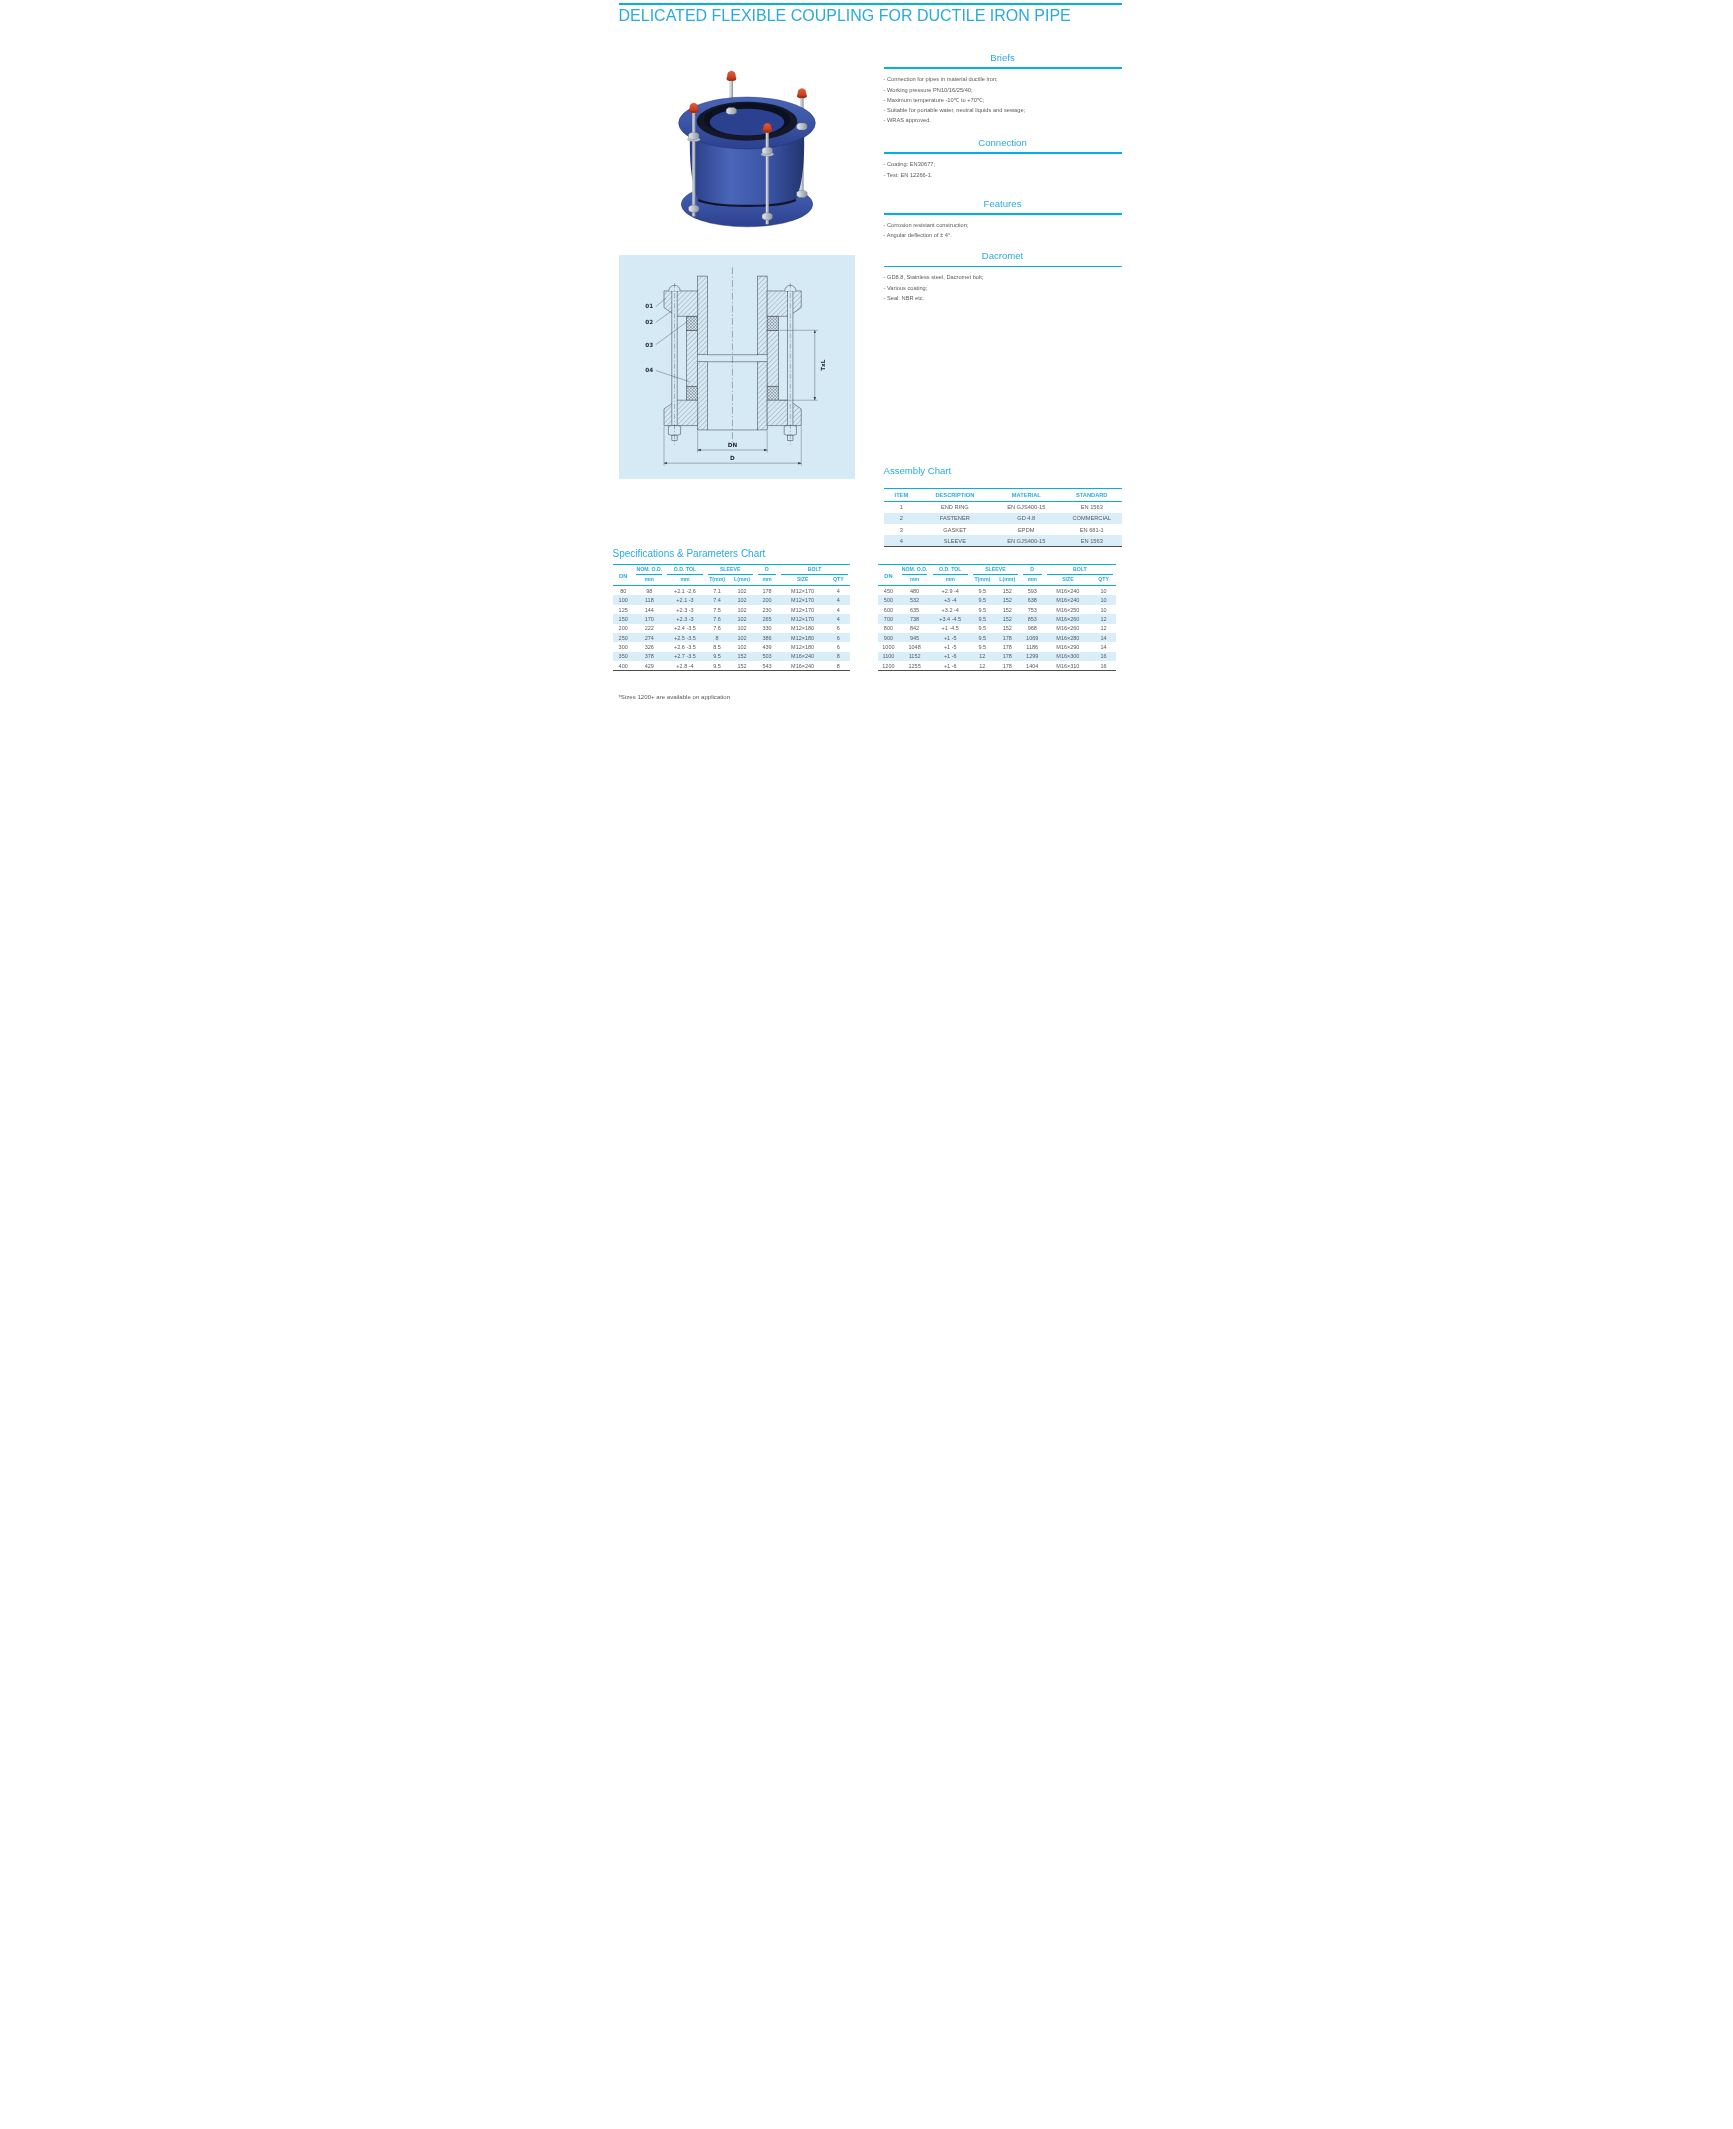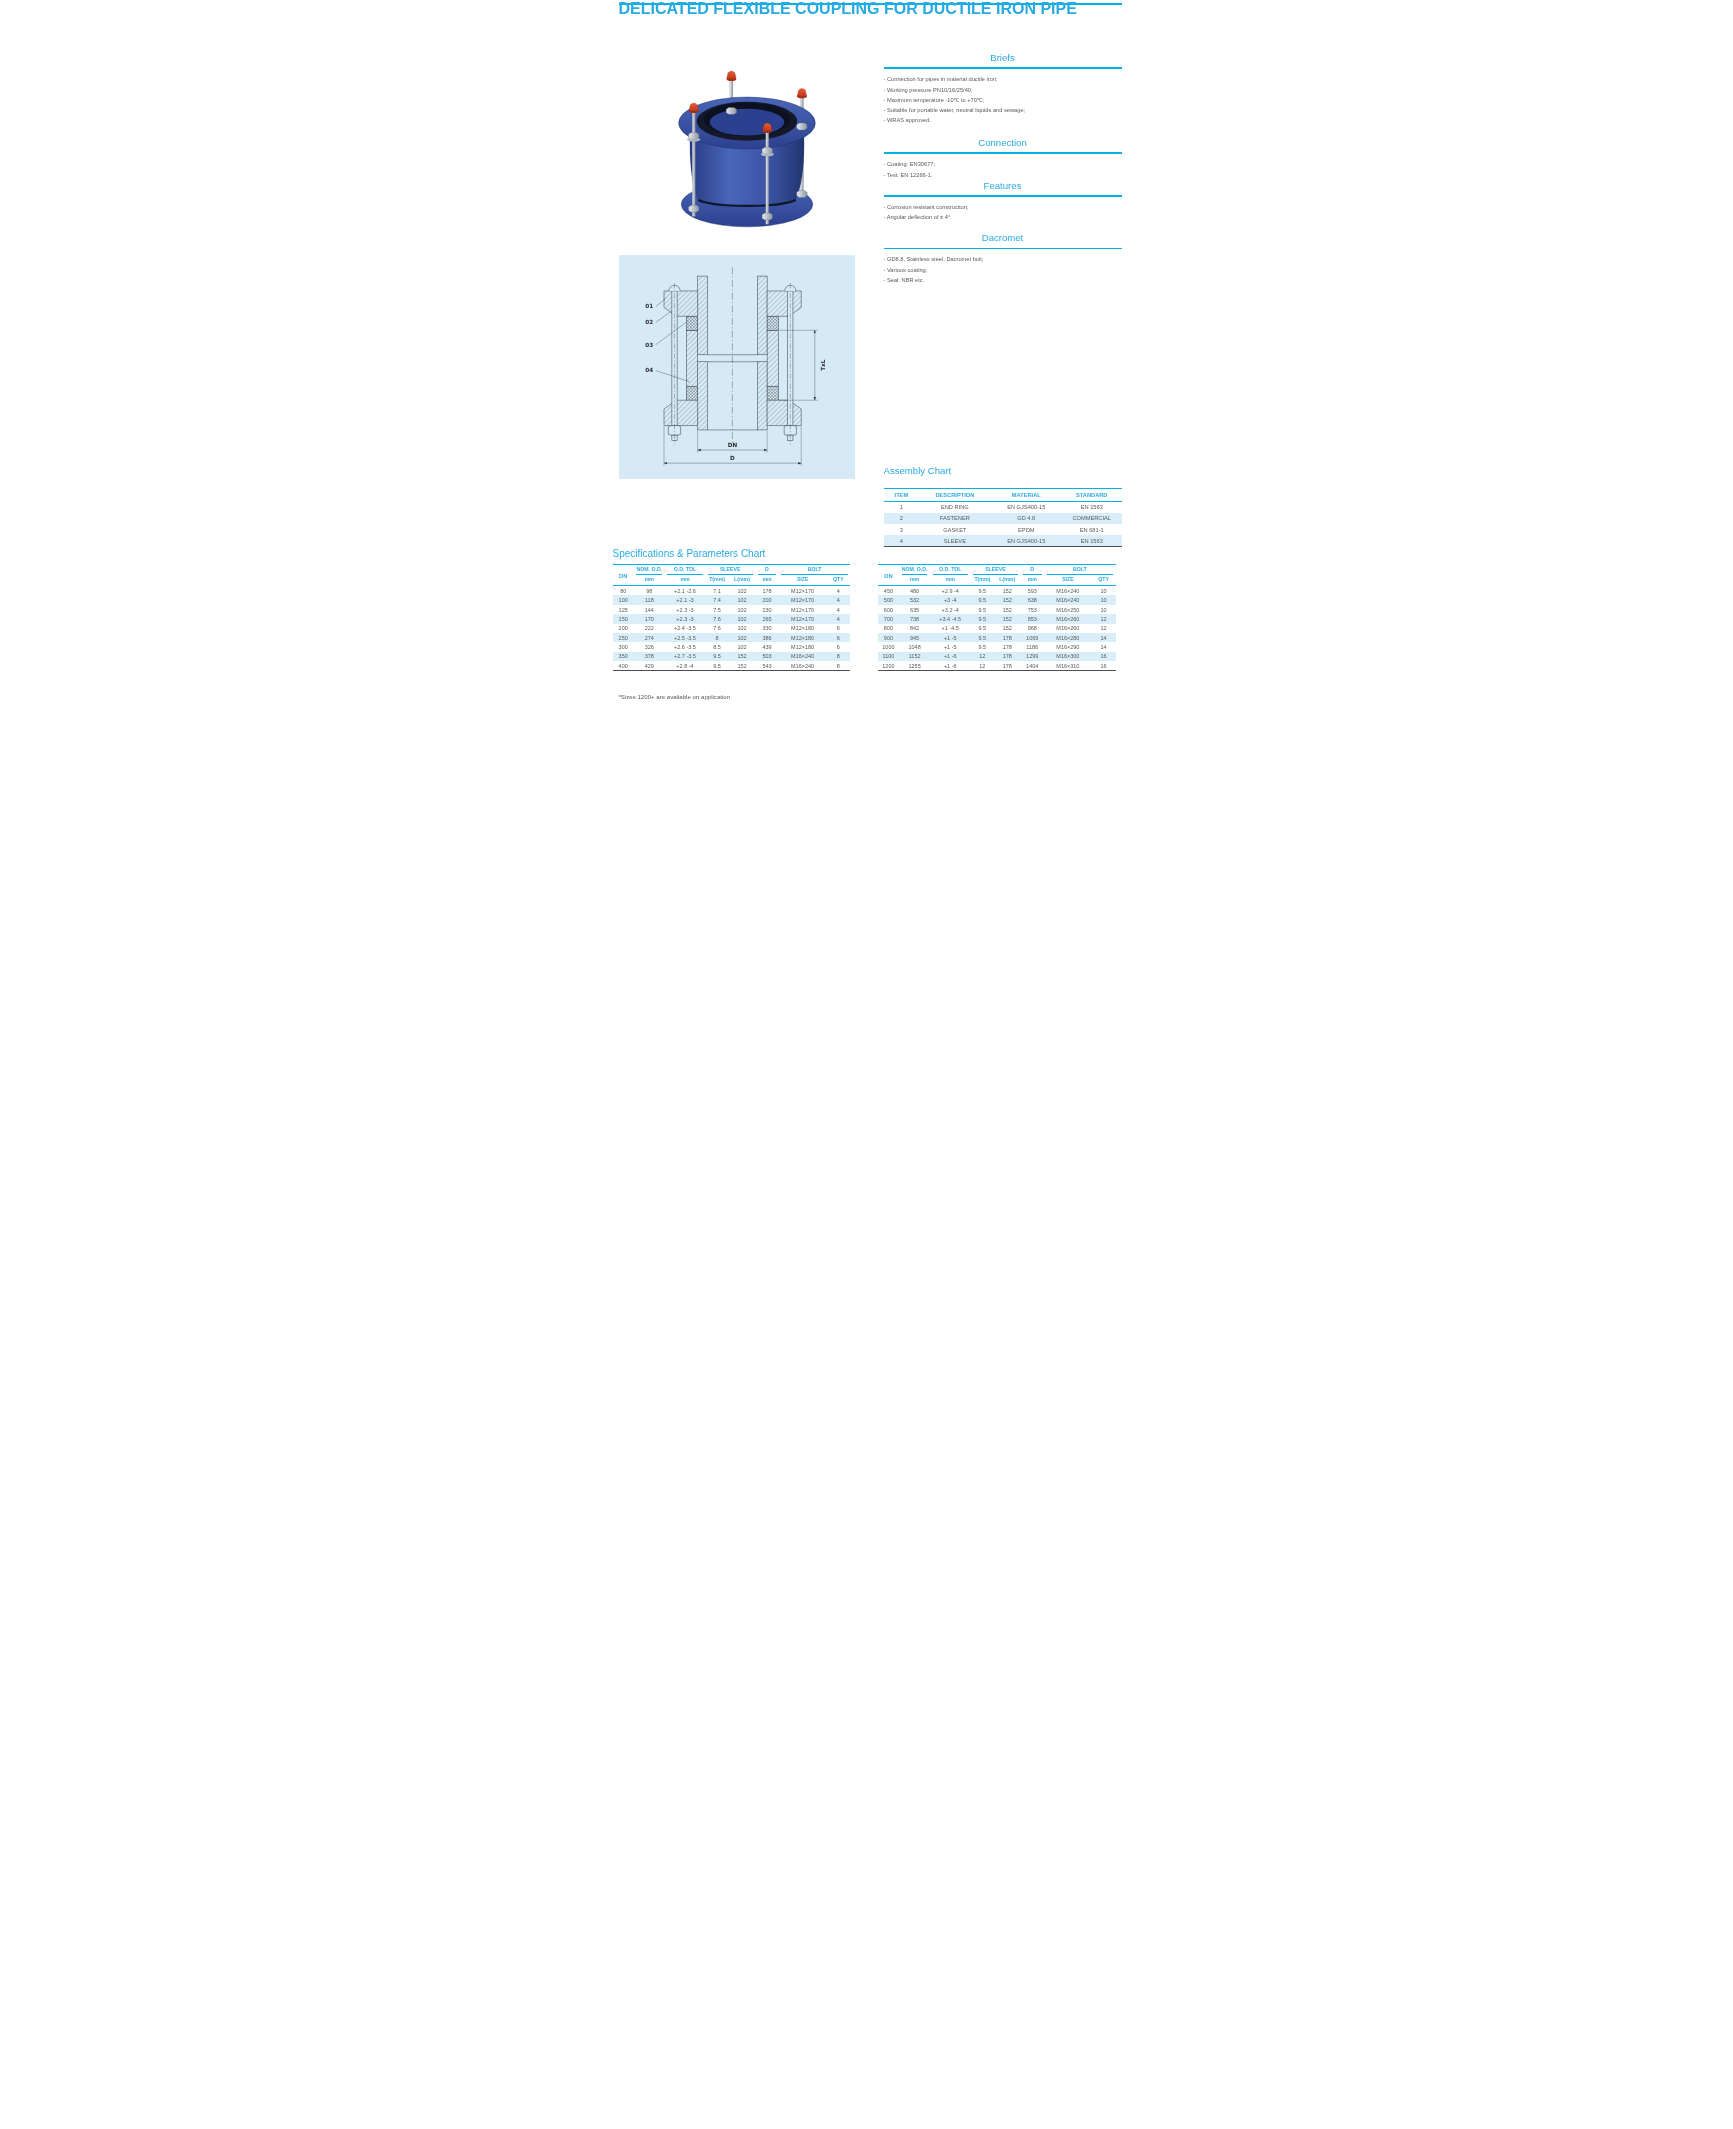--- a/index.html
+++ b/index.html
@@ -1,30 +1,30 @@
 <!DOCTYPE html>
 <html style="font-size:7px"><head>
 <meta charset="utf-8">
 <style>
   html,body { margin:0; padding:0; background:#ffffff; }
   body { font-family:"Liberation Sans", sans-serif; }
   .page { position:relative; width:578px; height:716px; margin:0 auto; background:#fff; overflow:hidden; }
 
   .topbar { position:absolute; left:41px; top:2.6px; width:503px; height:2.6px; background:#00b1e5; }
 
-  .page-title { position:absolute; left:41px; top:0; width:500px; margin:0;
-    font-size:16px; line-height:1.15; font-weight:700; color:#29abe2; letter-spacing:0; }
+  .page-title { position:absolute; left:41px; top:7px; width:500px; margin:0;
+    font-size:16px; line-height:1.15; font-weight:400; color:#29abe2; letter-spacing:0; }
 
   
   .right-col { position:absolute; left:306px; top:52px; width:238px; }
   .section h2 { margin:0 0 4.4px 0; font-size:9.6px; font-weight:400; color:#29abe2;text-align:center; }
   .section .rule { height:1.7px; background:#00b1e5; margin:0 0 5.2px 0; }
   .section .items div { color:#595a5c; font-size:5.7px; line-height:1.8; }
   .sec-standards { margin-top:11.4px; }
-  .sec-features { margin-top:0; }
+  .sec-features { margin-top:18px; }
   .sec-options { margin-top:9.6px; }
 
   
   .photo { position:absolute; left:76px; top:66px; width:186px; height:172px; }
   .photo svg { width:100%; height:100%; }
 
   
   .drawing { position:absolute; left:41px; top:255px; width:236px; height:224px; }
   .drawing svg { width:100%; height:100%; display:block; }
   .dwg-label { font:bold 13px "DejaVu Sans", sans-serif; fill:#2b2e33; }

